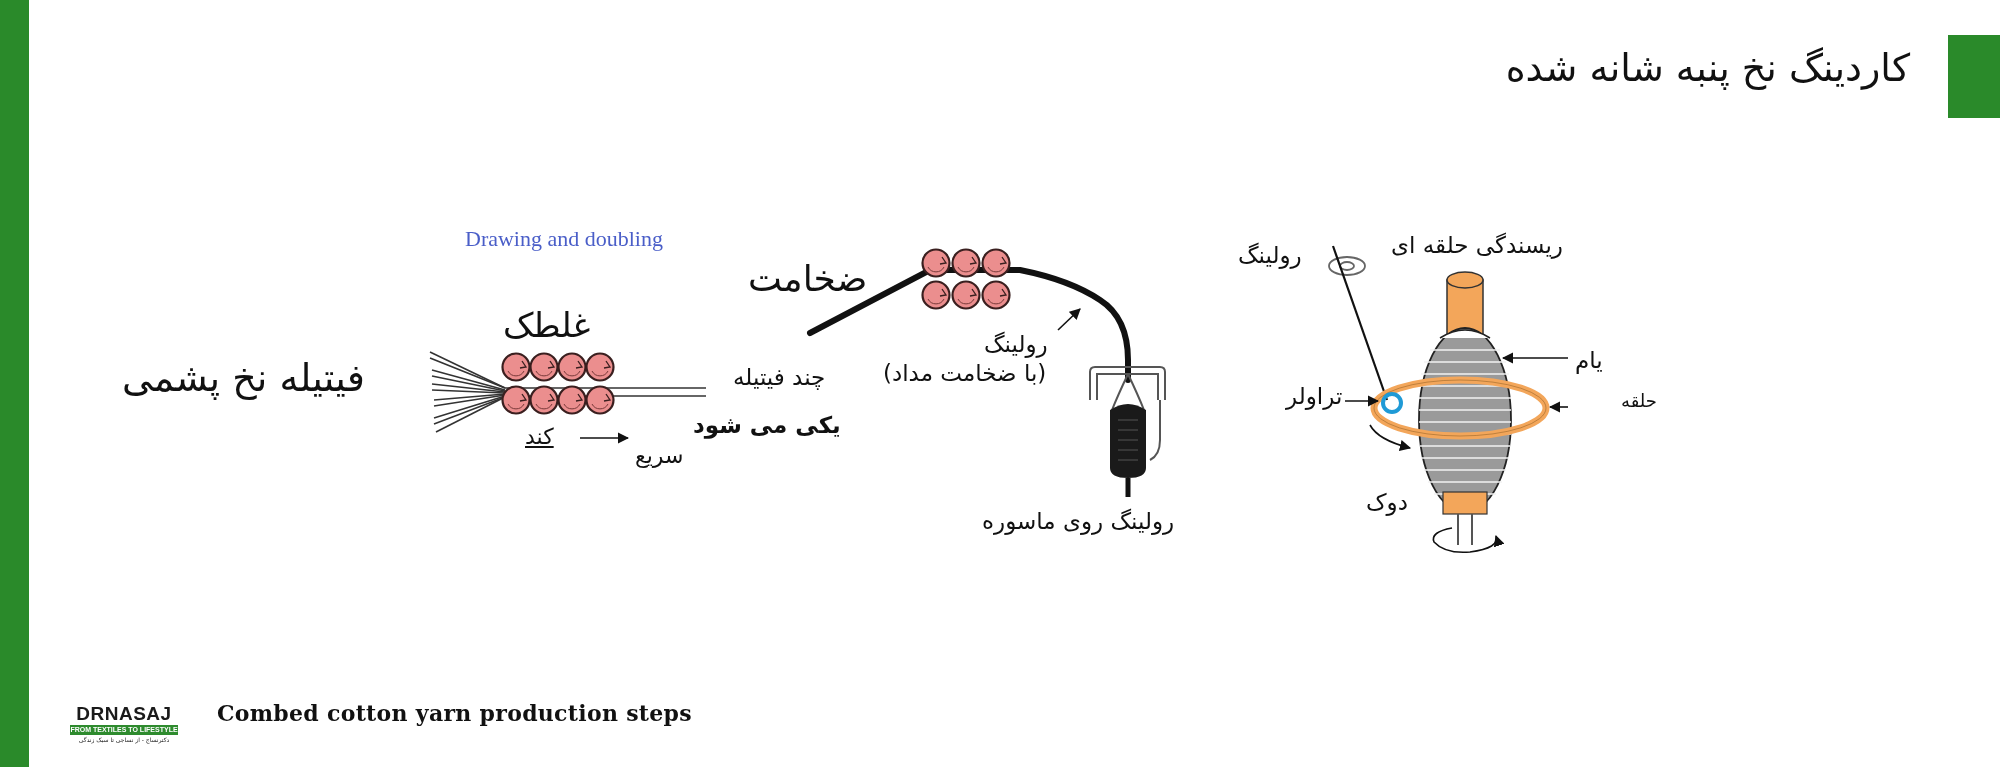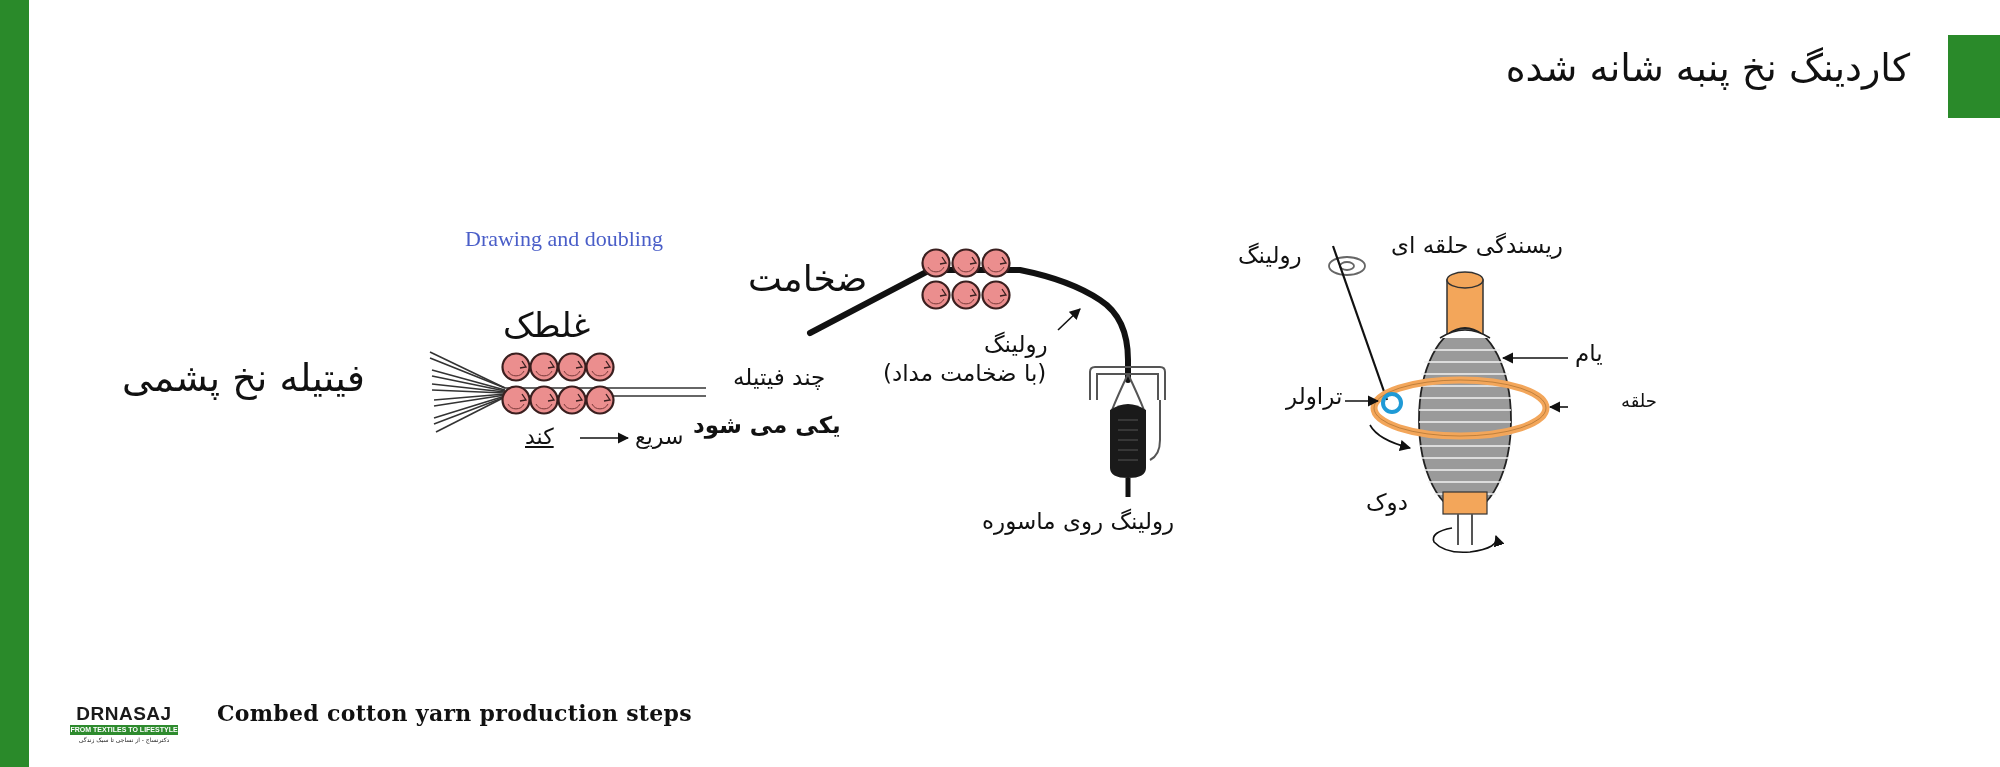--- a/index.html
+++ b/index.html
@@ -156,30 +156,30 @@
     <line x1="1345" y1="401" x2="1378" y2="401" stroke="#111" stroke-width="1.6" marker-end="url(#arr)"></line>
   </g>
 </svg>
 
 <div class="lbl-en" style="left:465px; top:226px; font-size:22px; color:#4a5ec8;">Drawing and doubling</div>
 <div class="lbl" style="left:122px; top:356px; font-size:38px;">فیتیله نخ پشمی</div>
 <div class="lbl" style="left:503px; top:305px; font-size:34px;">غلطک</div>
 <div class="lbl" style="left:733px; top:364px; font-size:23px;">چند فیتیله</div>
 <div class="lbl" style="left:693px; top:412px; font-size:23px;font-weight:bold;">یکی می شود</div>
 <div class="lbl" style="left:525px; top:424px; font-size:22px;text-decoration:underline;">کند</div>
-<div class="lbl" style="left:635px; top:424px; font-size:22px;">سریع</div>
+<div class="lbl" style="left:635px; top:443px; font-size:22px;">سریع</div>
 
 <div class="lbl" style="left:748px; top:258px; font-size:36px;">ضخامت</div>
 <div class="lbl" style="left:984px; top:331px; font-size:23px;">رولینگ</div>
 <div class="lbl" style="left:883px; top:360px; font-size:23px;">(با ضخامت مداد)</div>
 <div class="lbl" style="left:982px; top:508px; font-size:23px;">رولینگ روی ماسوره</div>
 
 <div class="lbl" style="left:1391px; top:232px; font-size:23px;">ریسندگی حلقه ای</div>
 <div class="lbl" style="left:1238px; top:242px; font-size:23px;">رولینگ</div>
-<div class="lbl" style="left:1575px; top:340px; font-size:23px;">یام</div>
+<div class="lbl" style="left:1575px; top:347px; font-size:23px;">یام</div>
 <div class="lbl" style="left:1621px; top:390px; font-size:18px;">حلقه</div>
 <div class="lbl" style="left:1286px; top:383px; font-size:23px;">تراولر</div>
 <div class="lbl" style="left:1366px; top:489px; font-size:23px;">دوک</div>
 
 <div class="logo">
   <div class="logo-main">DRNASAJ</div>
   <div class="logo-tag">FROM TEXTILES TO LIFESTYLE</div>
   <div class="logo-sub">دکترنساج - از نساجی تا سبک زندگی</div>
 </div>
 <div class="footer-caption">Combed cotton yarn production steps</div>

